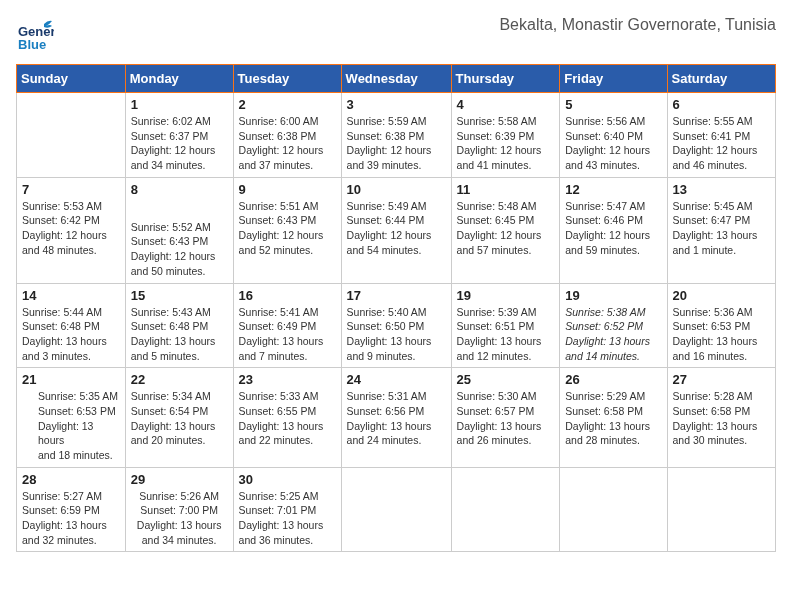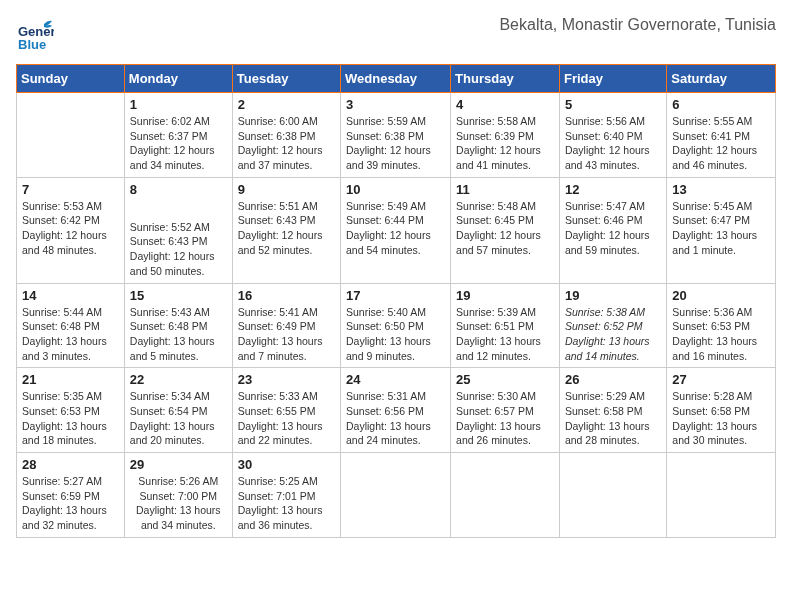--- a/index.html
+++ b/index.html
@@ -250,21 +250,21 @@
           <span class="day-number">20</span>
           <div class="day-info" style="white-space: pre-line;">Sunrise: 5:36 AM
 Sunset: 6:53 PM
 Daylight: 13 hours
 and 16 minutes.</div>
         </td>
       </tr>
       <tr>
         <td>
           <span class="day-number">21</span>
-          <div class="day-info" style="white-space: pre-line;">Sunrise: 5:35 AM
+          <div class="day-info" style="white-space: pre-line; margin-left: 16px;">Sunrise: 5:35 AM
 Sunset: 6:53 PM
 Daylight: 13 hours
 and 18 minutes.</div>
         </td>
         <td>
           <span class="day-number">22</span>
           <div class="day-info" style="white-space: pre-line;">Sunrise: 5:34 AM
 Sunset: 6:54 PM
 Daylight: 13 hours
 and 20 minutes.</div>

